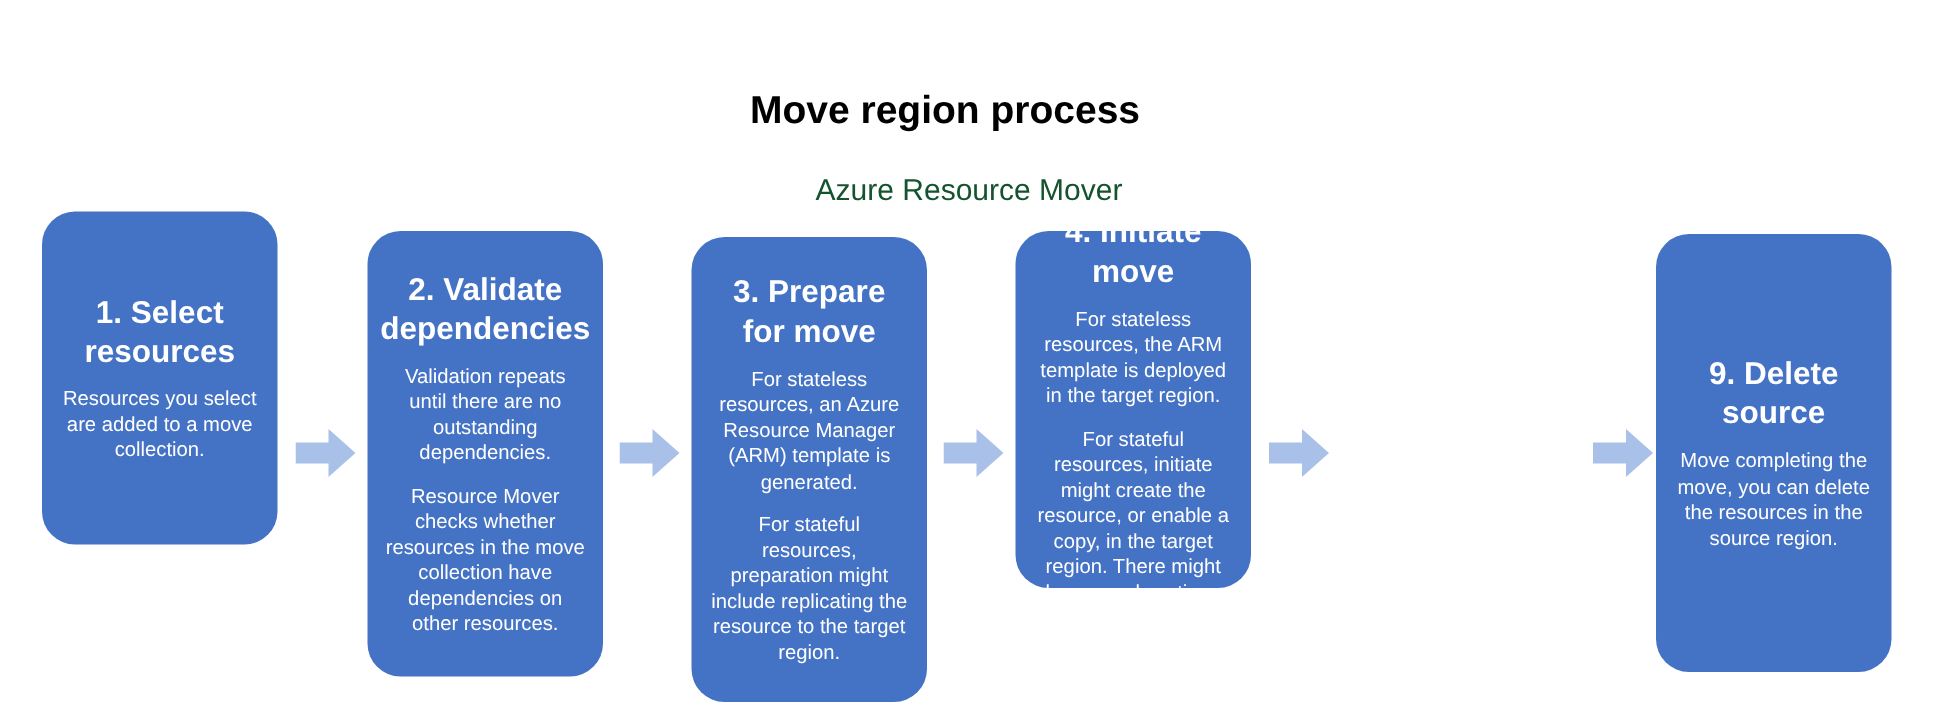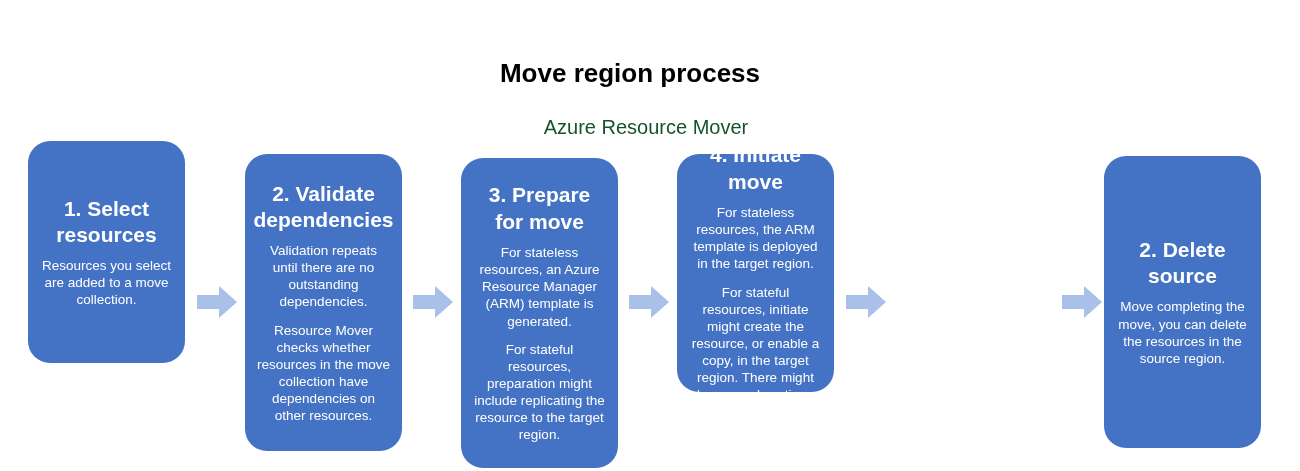--- a/index.html
+++ b/index.html
@@ -138,17 +138,17 @@
   </div>
 
 
   <div class="arrow a5">
     <svg width="40" height="32" viewBox="0 0 40 32">
       <path d="M0 9 H22 V0 L40 16 L22 32 V23 H0 Z" fill="#A9C0E8"></path>
     </svg>
   </div>
 
   <div class="step s6">
-    <h3>2. Delete source</h3>
+    <h3>9. Delete source</h3>
     <p>Move completing the move, you can delete the resources in the source region.</p>
   </div>
 
 </div>
 
 </body></html>

